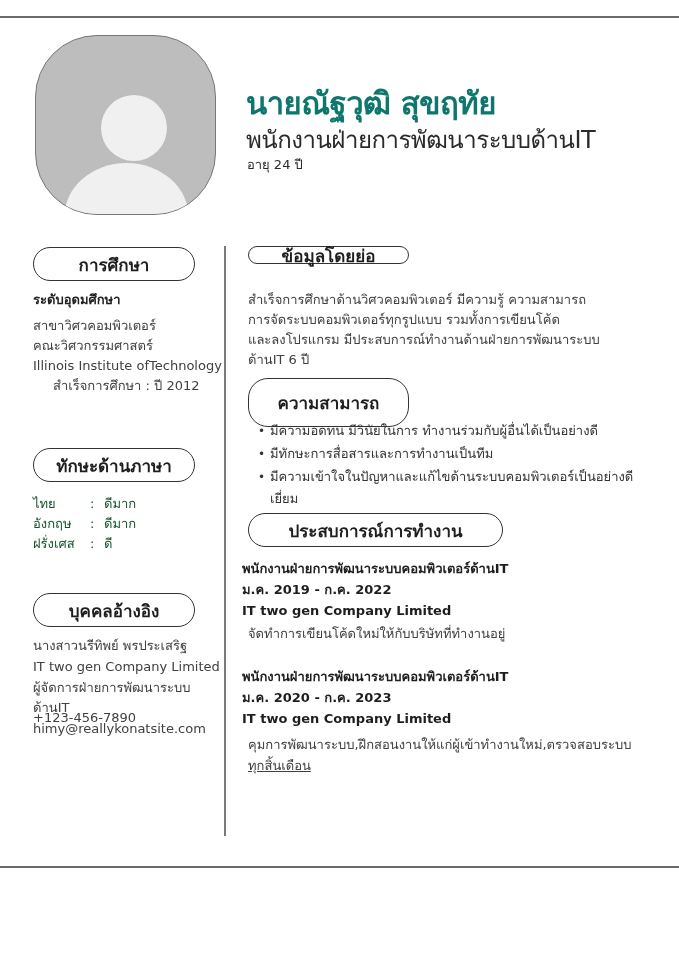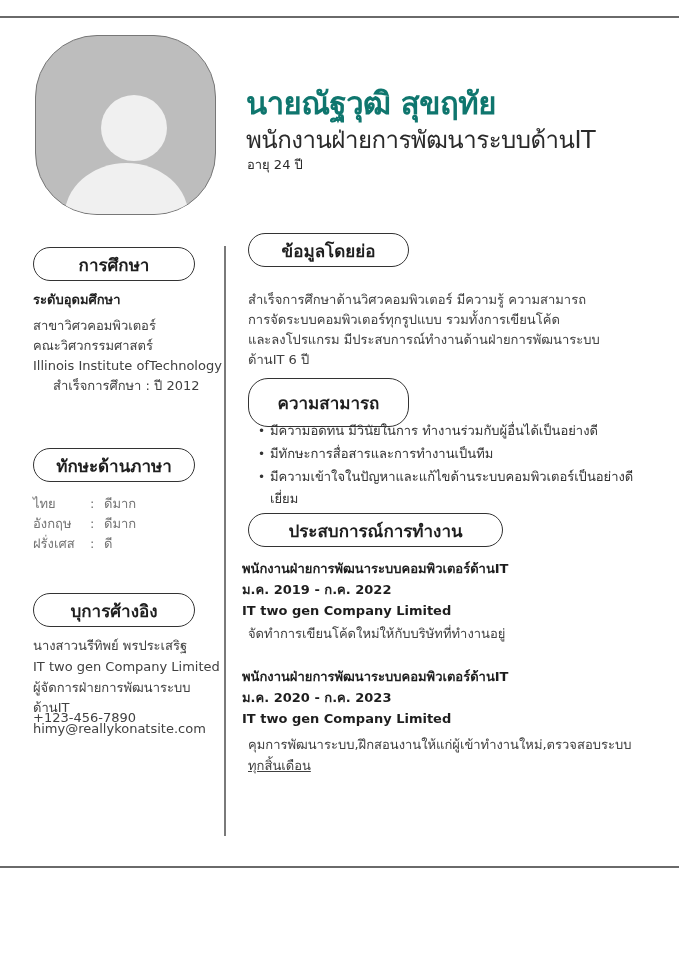--- a/index.html
+++ b/index.html
@@ -16,21 +16,21 @@
   .name { position: absolute; left: 246px; top: 78px; font-size: 31px; font-weight: bold; color: #0f766e; white-space: nowrap; letter-spacing: -0.5px; }
   .title { position: absolute; left: 246px; top: 120px; font-size: 24px; color: #2a2a2a; white-space: nowrap; letter-spacing: -0.5px; }
   .age { position: absolute; left: 247px; top: 154px; font-size: 13px; color: #2a2a2a; white-space: nowrap; }
 
   .pill { position: absolute; border: 1.3px solid #333; border-radius: 20px; box-sizing: border-box;
           display: flex; align-items: center; justify-content: center; font-weight: bold; font-size: 17px; color: #1e1e1e; white-space: nowrap; }
 
   .txt { position: absolute; font-size: 13px; color: #404040; white-space: nowrap; line-height: 20px; }
   .bold { font-weight: bold; color: #1e1e1e; }
 
-  .lang-row { position: absolute; left: 33px; font-size: 13px; color: #737373; white-space: nowrap; }
+  .lang-row { position: absolute; left: 33px; font-size: 13px; color: #14532d; white-space: nowrap; }
   .lang-row .k { display: inline-block; width: 57px; }
   .lang-row .c { display: inline-block; width: 14px; }
 
   .bullet { position: absolute; left: 258px; font-size: 13px; color: #333; line-height: 20px; white-space: nowrap; }
   .bullet .dot { display: inline-block; width: 12px; font-size: 12px; }
 </style>
 </head>
 <body>
 
 <div class="hline" style="top:16px;"></div>
@@ -56,29 +56,29 @@
 <div class="lang-row" style="top:493px;">
   <span class="k">ไทย</span><span class="c">:</span><span>ดีมาก</span>
 </div>
 <div class="lang-row" style="top:513px;">
   <span class="k">อังกฤษ</span><span class="c">:</span><span>ดีมาก</span>
 </div>
 <div class="lang-row" style="top:533px;">
   <span class="k">ฝรั่งเศส</span><span class="c">:</span><span>ดี</span>
 </div>
 
-<div class="pill" style="left:33px; top:593px; width:162px; height:34px;">บุการศ้างอิง</div>
+<div class="pill" style="left:33px; top:593px; width:162px; height:34px;">บุคคลอ้างอิง</div>
 <div class="txt" style="left:33px; top:636px;">นางสาวนรีทิพย์ พรประเสริฐ</div>
 <div class="txt" style="left:33px; top:657px;">IT two gen Company Limited</div>
 <div class="txt" style="left:33px; top:678px;">ผู้จัดการฝ่ายการพัฒนาระบบ</div>
 <div class="txt" style="left:33px; top:698px;">ด้านIT</div>
 <div class="txt" style="left:33px; top:719px;">himy@reallykonatsite.com</div>
 <div class="txt" style="left:33px; top:708px;">+123-456-7890</div>
 
-<div class="pill" style="left:248px; top:233px; width:161px; height:34px;">ข้อมูลโดยย่อ</div>
+<div class="pill" style="left:248px; top:246px; width:161px; height:18px;">ข้อมูลโดยย่อ</div>
 <div class="txt" style="left:248px; top:290px;">สำเร็จการศึกษาด้านวิศวคอมพิวเตอร์ มีความรู้ ความสามารถ</div>
 <div class="txt" style="left:248px; top:310px;">การจัดระบบคอมพิวเตอร์ทุกรูปแบบ  รวมทั้งการเขียนโค้ด</div>
 <div class="txt" style="left:248px; top:330px;">และลงโปรแกรม มีประสบการณ์ทำงานด้านฝ่ายการพัฒนาระบบ</div>
 <div class="txt" style="left:248px; top:350px;">ด้านIT 6 ปี</div>
 
 <div class="pill" style="left:248px; top:378px; width:161px; height:49px;">ความสามารถ</div>
 <div class="bullet" style="top:421px;">
   <span class="dot">•</span><span>มีความอดทน มีวินัยในการ ทำงานร่วมกับผู้อื่นได้เป็นอย่างดี</span>
 </div>
 <div class="bullet" style="top:444px;">

